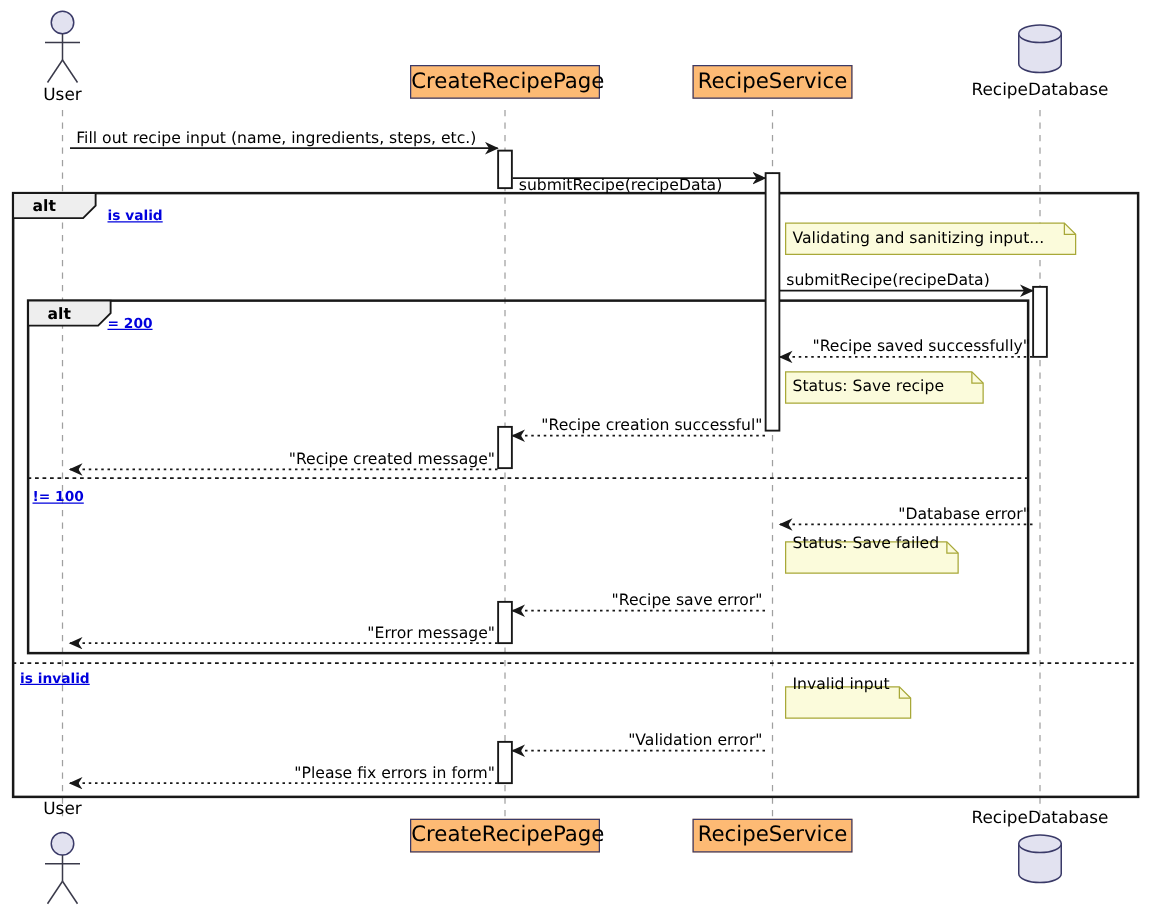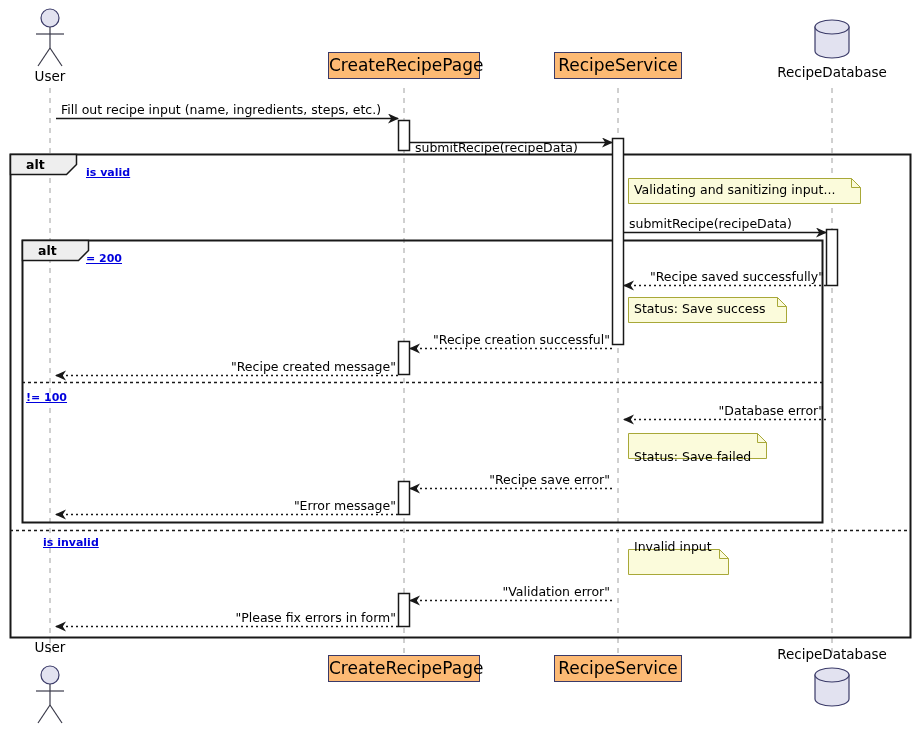--- a/index.html
+++ b/index.html
@@ -119,38 +119,38 @@
       <path d="M815,675 v24 a17,7 0 0 0 34,0 v-24 z" fill="#E2E2F0" stroke="#3A3A68" stroke-width="1.2"></path>
       <ellipse cx="832" cy="675" rx="17" ry="7" fill="#E2E2F0" stroke="#3A3A68" stroke-width="1.2"></ellipse>
       <ellipse cx="50" cy="675" rx="9" ry="9" fill="#E2E2F0" stroke="#3A3A68" stroke-width="1.2"></ellipse>
       <line x1="50" y1="684" x2="50" y2="705" stroke="#3A3A4A" stroke-width="1.2"></line>
       <line x1="36" y1="691" x2="64" y2="691" stroke="#3A3A4A" stroke-width="1.2"></line>
       <line x1="50" y1="705" x2="38" y2="723" stroke="#3A3A4A" stroke-width="1.2"></line>
       <line x1="50" y1="705" x2="62" y2="723" stroke="#3A3A4A" stroke-width="1.2"></line>
     </svg>
     <div class="fraglabel" style="left: 26px; top: 157px;">alt</div>
     <div class="guard" style="left: 86px; top: 166px;">is valid</div>
-    <div class="guard" style="left: 16px; top: 536px; margin-left: 27px;">is invalid</div>
+    <div class="guard" style="left: 16px; top: 536px;">is invalid</div>
     <div class="fraglabel" style="left: 38px; top: 243px;">alt</div>
     <div class="guard" style="left: 86px; top: 252px;">= 200</div>
     <div class="guard" style="left: 26px; top: 391px;">!= 100</div>
     <div class="msglabel" style="left: 61px; top: 102px;">Fill out recipe input (name, ingredients, steps, etc.)</div>
     <div class="msglabel" style="left: 415px; top: 140px;">submitRecipe(recipeData)</div>
     <div class="msglabel" style="left: 629px; top: 216px;">submitRecipe(recipeData)</div>
     <div class="msglabel" style="top: 269px; right: 96px;">"Recipe saved successfully"</div>
     <div class="msglabel" style="top: 332px; right: 310px;">"Recipe creation successful"</div>
     <div class="msglabel" style="top: 359px; right: 524px;">"Recipe created message"</div>
     <div class="msglabel" style="top: 403px; right: 96px;">"Database error"</div>
     <div class="msglabel" style="top: 472px; right: 310px;">"Recipe save error"</div>
     <div class="msglabel" style="top: 498px; right: 524px;">"Error message"</div>
     <div class="msglabel" style="top: 584px; right: 310px;">"Validation error"</div>
     <div class="msglabel" style="top: 610px; right: 524px;">"Please fix errors in form"</div>
     <div class="notetext" style="left: 634px; top: 182px;">Validating and sanitizing input...</div>
-    <div class="notetext" style="left: 634px; top: 301px;">Status: Save success</div>
-    <div class="notetext" style="left: 634px; top: 449px;">Status: Save failed</div>
+    <div class="notetext" style="left: 634px; top: 301px;">Status: Save recipe</div>
+    <div class="notetext" style="left: 634px; top: 426px;">Status: Save failed</div>
     <div class="notetext" style="left: 634px; top: 539px;">Invalid input</div>
     <div class="plabel" style="left: -10px; width: 120px; top: 68px;">User</div>
     <div class="pbox" style="left: 328px; top: 52px; width: 152px;">CreateRecipePage</div>
     <div class="pbox" style="left: 554px; top: 52px; width: 128px;">RecipeService</div>
     <div class="plabel" style="left: 752px; width: 160px; top: 64px;">RecipeDatabase</div>
     <div class="plabel" style="left: 752px; width: 160px; top: 646px;">RecipeDatabase</div>
     <div class="pbox" style="left: 328px; top: 655px; width: 152px;">CreateRecipePage</div>
     <div class="pbox" style="left: 554px; top: 655px; width: 128px;">RecipeService</div>
     <div class="plabel" style="left: -10px; width: 120px; top: 639px;">User</div>
   </div>

